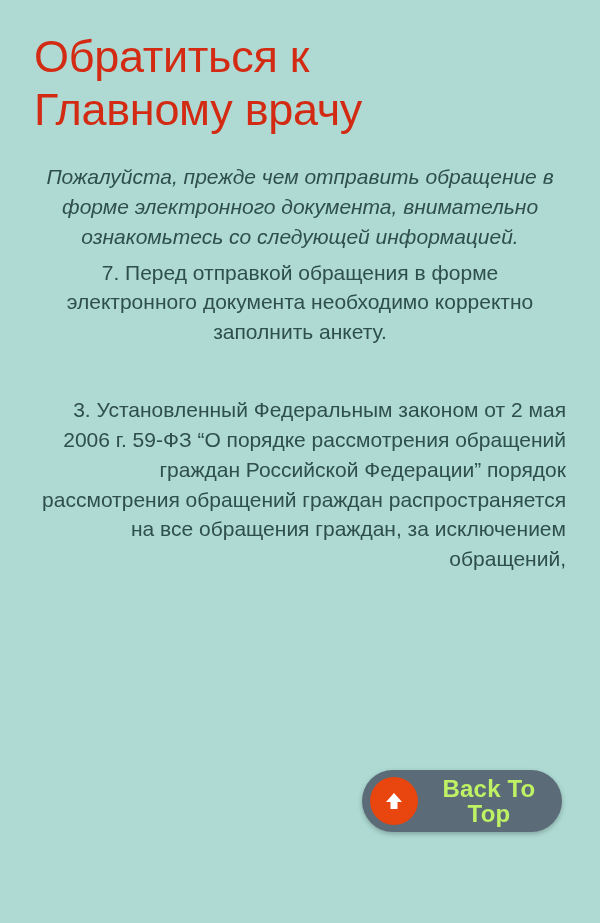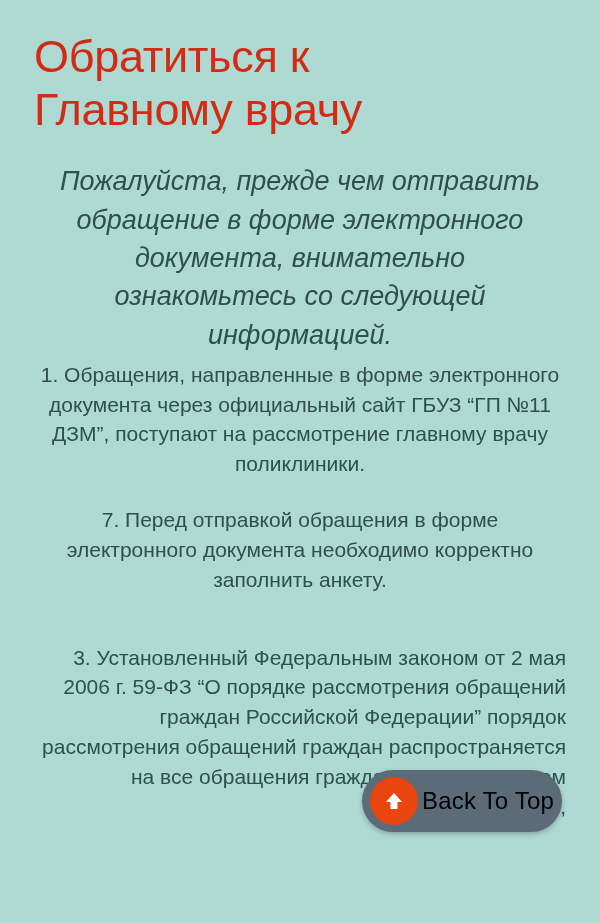--- a/index.html
+++ b/index.html
@@ -28,21 +28,21 @@
     font-size: 45px;
     line-height: 1.18;
     font-weight: 400;
     margin: 0 0 26px 0;
     letter-spacing: -0.3px;
     max-width: 430px;
   }
   .intro {
     color: #2f4f4c;
     font-style: italic;
-    font-size: 27px;
+    font-size: 21px;
     line-height: 1.42;
     text-align: center;
     margin: 0 0 6px 0;
     padding: 0 6px;
   }
   .para {
     color: #2f4f4c;
     font-size: 21px;
     line-height: 1.42;
     text-align: center;
@@ -75,39 +75,39 @@
     width: 48px;
     height: 48px;
     border-radius: 50%;
     background: #e8450f;
     display: flex;
     align-items: center;
     justify-content: center;
     flex: 0 0 auto;
   }
   .btt-label {
-    color: #000000;
+    color: #bef264;
     font-size: 24px;
-    font-weight: normal;
+    font-weight: bold;
     line-height: 1.05;
+    text-align: center;
     flex: 1 1 auto;
     padding: 0 6px 0 4px;
     letter-spacing: 0.2px;
   }
 </style>
 </head>
 <body>
 
 <div class="page">
 
   <h1 class="page-title">Обратиться к Главному врачу</h1>
 
   <p class="intro">Пожалуйста, прежде чем отправить обращение в форме электронного документа, внимательно ознакомьтесь со следующей информацией.</p>
 
-  <p class="para">1. Обращения, направленные в форме электронного документа через официальный сайт ГБУЗ “ГП №11 ДЗМ”, поступают на рассмотрение главному врачу поликлиники.</p>
 
   <p class="para">7. Перед отправкой обращения в форме электронного документа необходимо корректно заполнить анкету.</p>
 
   <div class="spacer-lg"></div>
 
   <p class="para tight">3. Установленный Федеральным законом от 2 мая 2006 г. 59-ФЗ “О порядке рассмотрения обращений граждан Российской Федерации” порядок рассмотрения обращений граждан распространяется на все обращения граждан, за исключением обращений,</p>
 
   <div class="back-to-top">
     <span class="btt-circle">
       <svg width="26" height="26" viewBox="0 0 26 26" aria-hidden="true">

